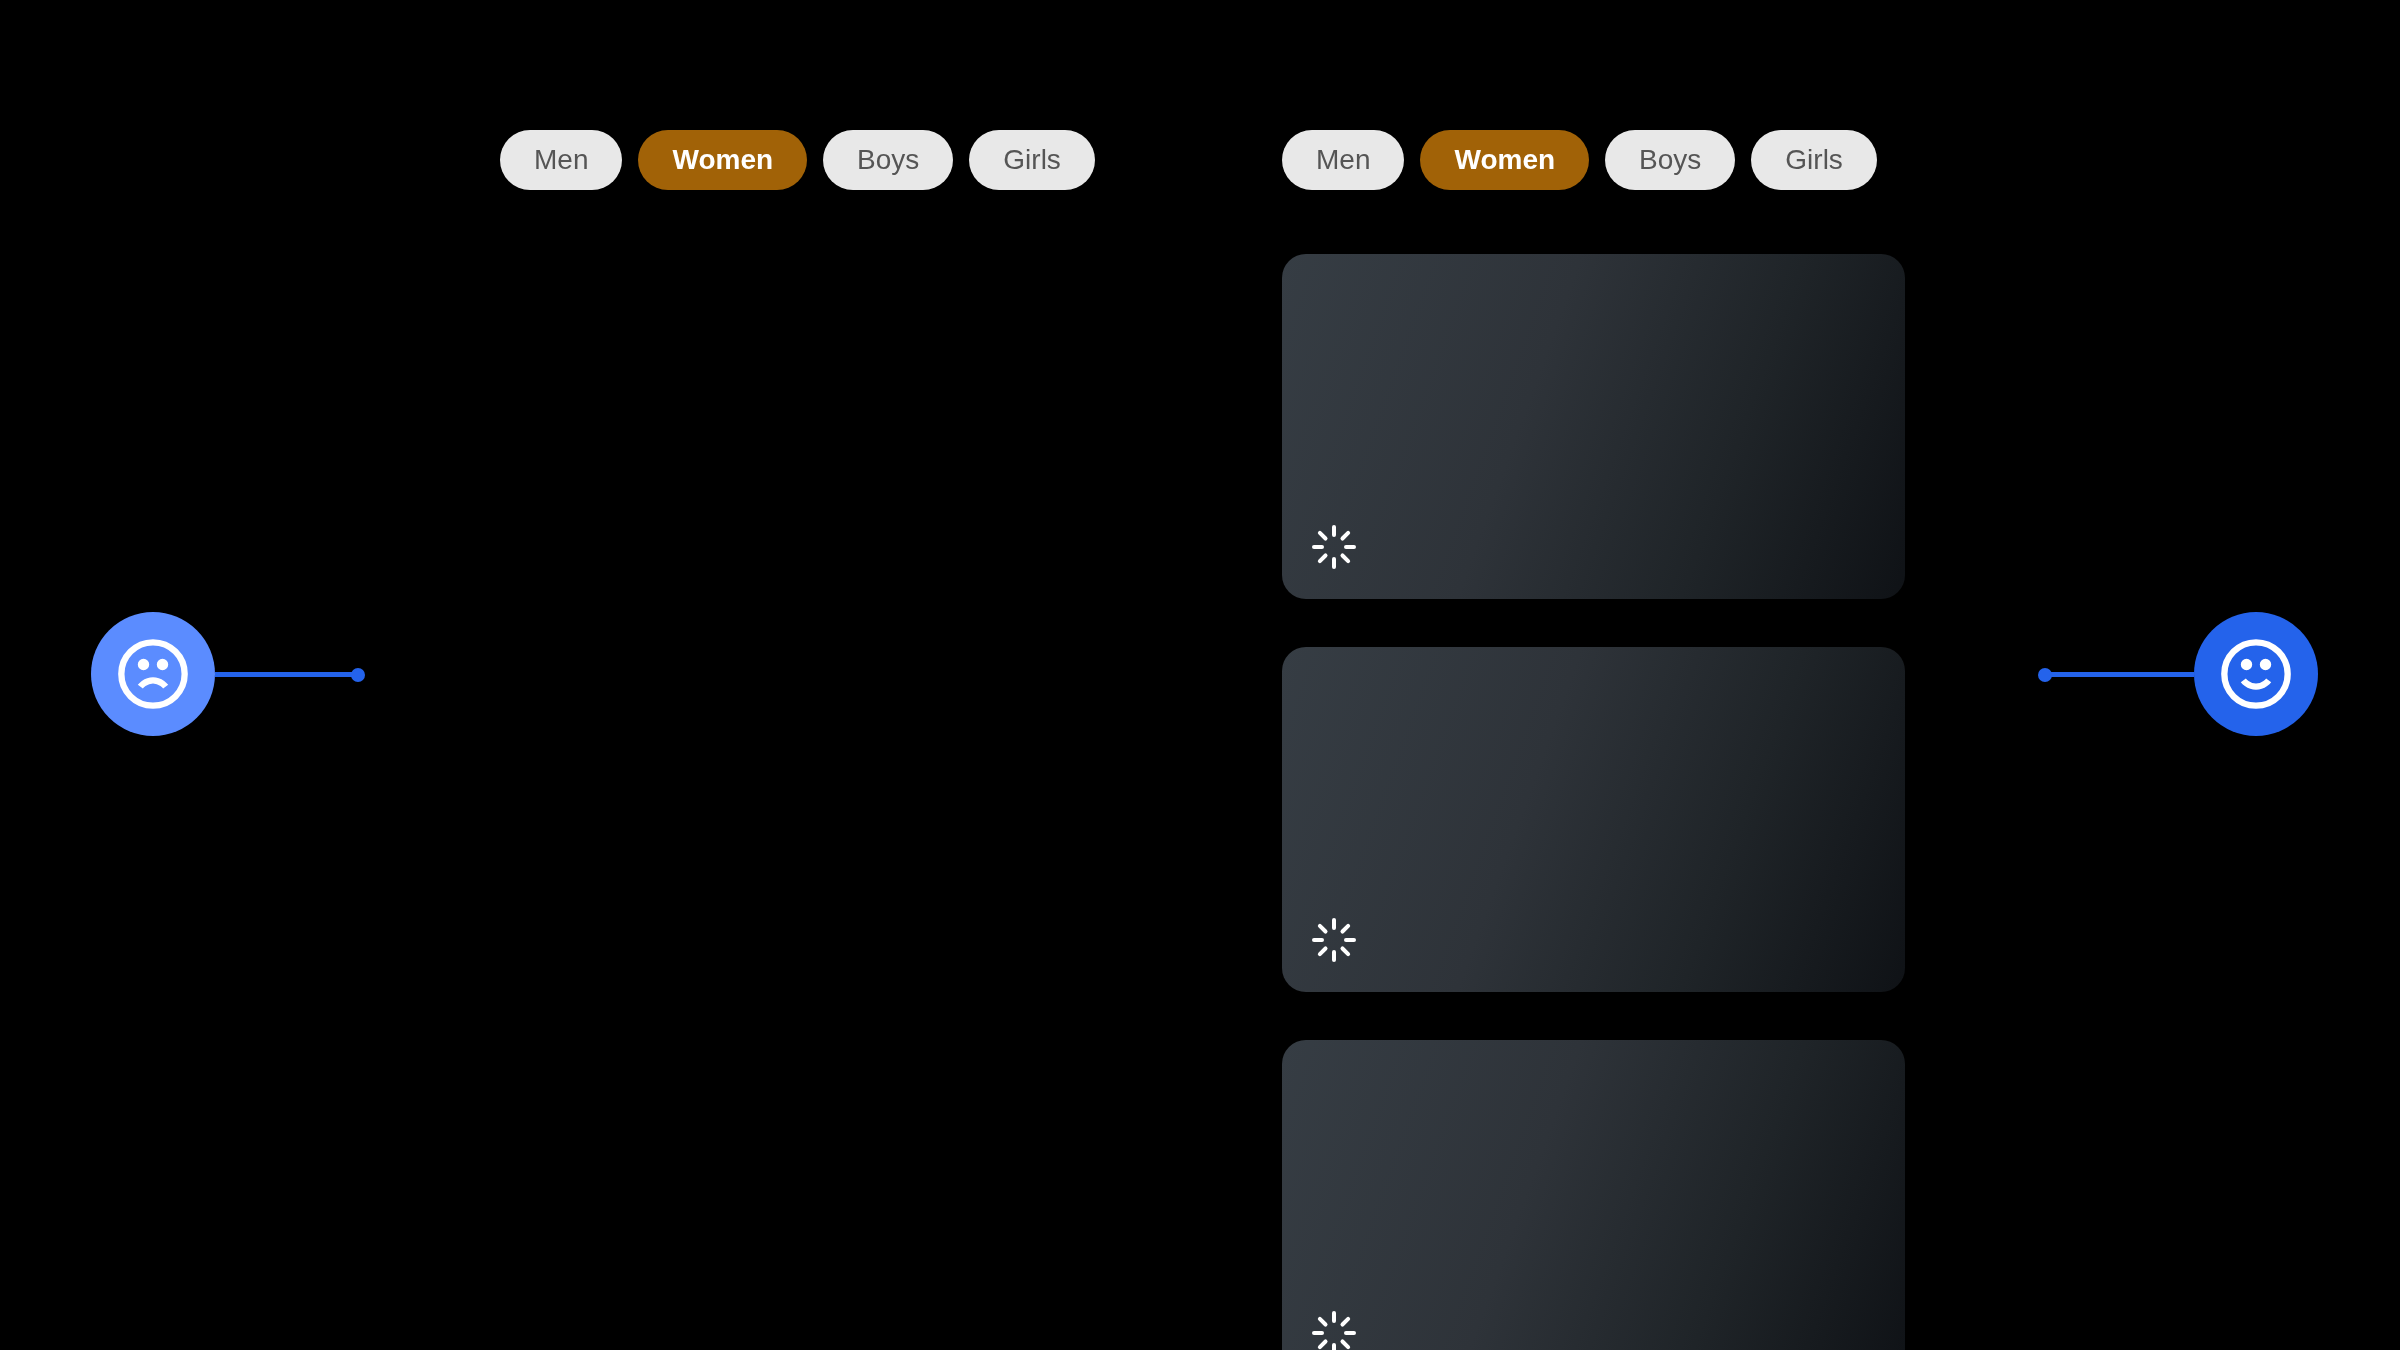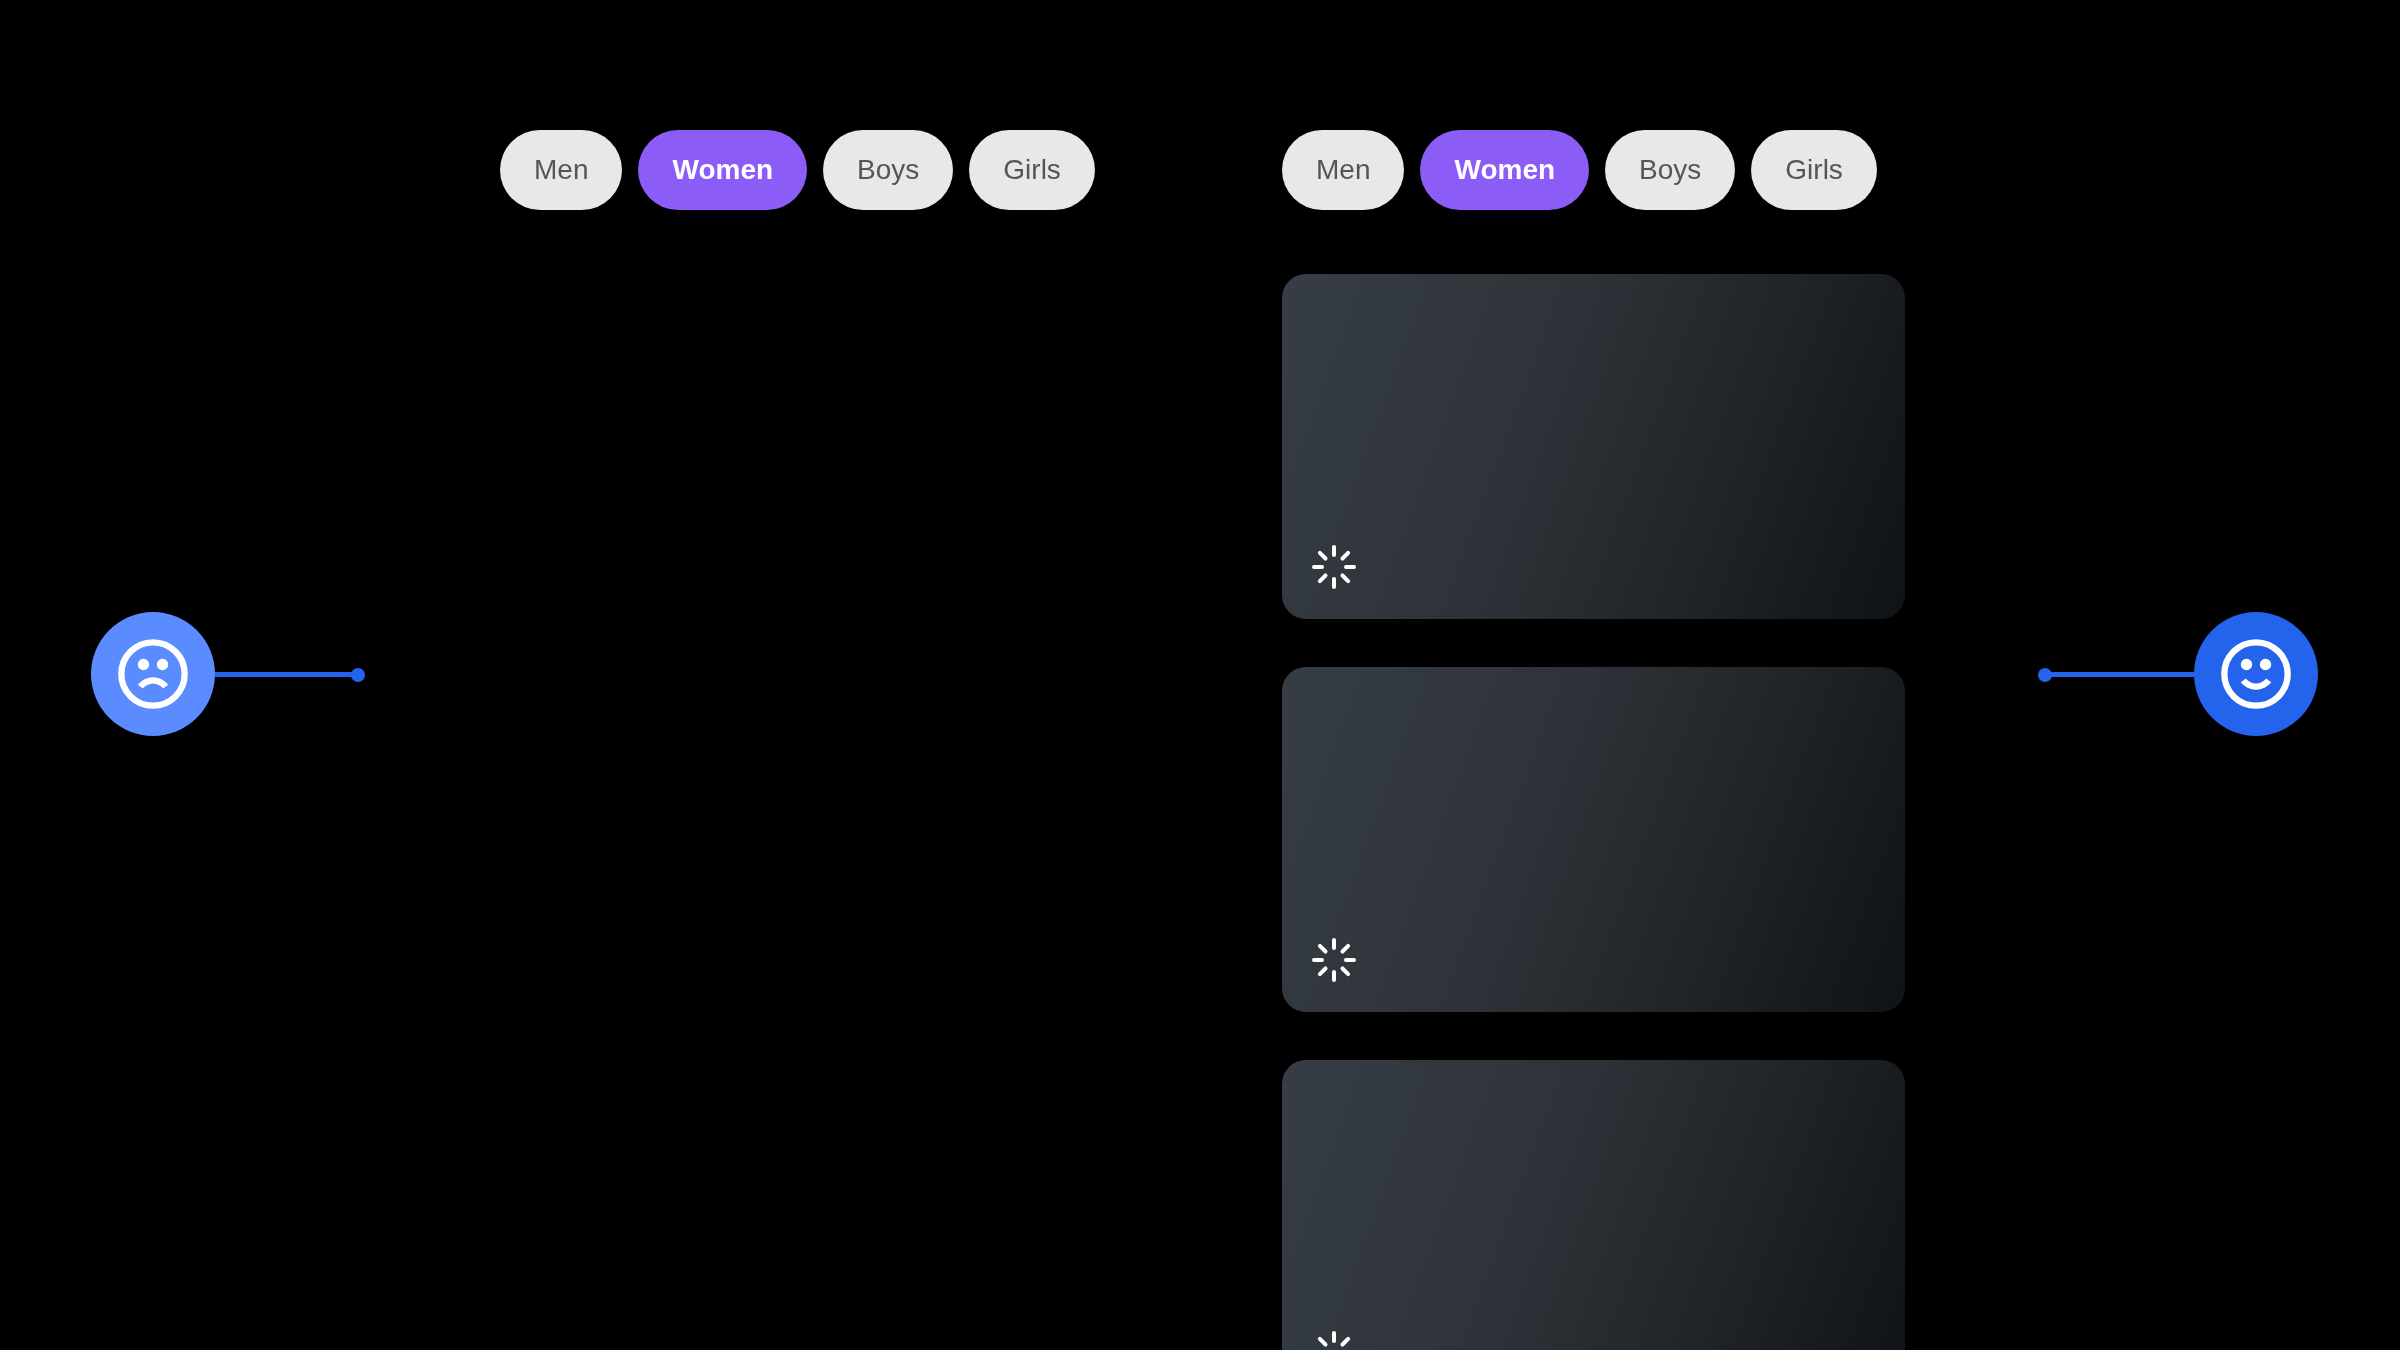--- a/index.html
+++ b/index.html
@@ -25,31 +25,31 @@
     }
     .panel-right {
       left: 1282px;
     }
     .tabs {
       display: flex;
       gap: 16px;
       margin-bottom: 64px;
     }
     .tab {
-      padding: 24px 34px;
+      padding: 14px 34px;
       border-radius: 999px;
       font-size: 28px;
       font-weight: 400;
       cursor: pointer;
       border: none;
       background: #e8e8e8;
       color: #555;
     }
     .tab.active {
-      background: #8b5cf6;
+      background: #a16207;
       color: #fff;
       font-weight: 700;
     }
     .skeleton-card {
       width: 623px;
       height: 345px;
       border-radius: 24px;
       background: linear-gradient(110deg, #363d44 0%, #2e3339 40%, #1f2428 70%, #0f1216 100%);
       position: relative;
       margin-bottom: 48px;

